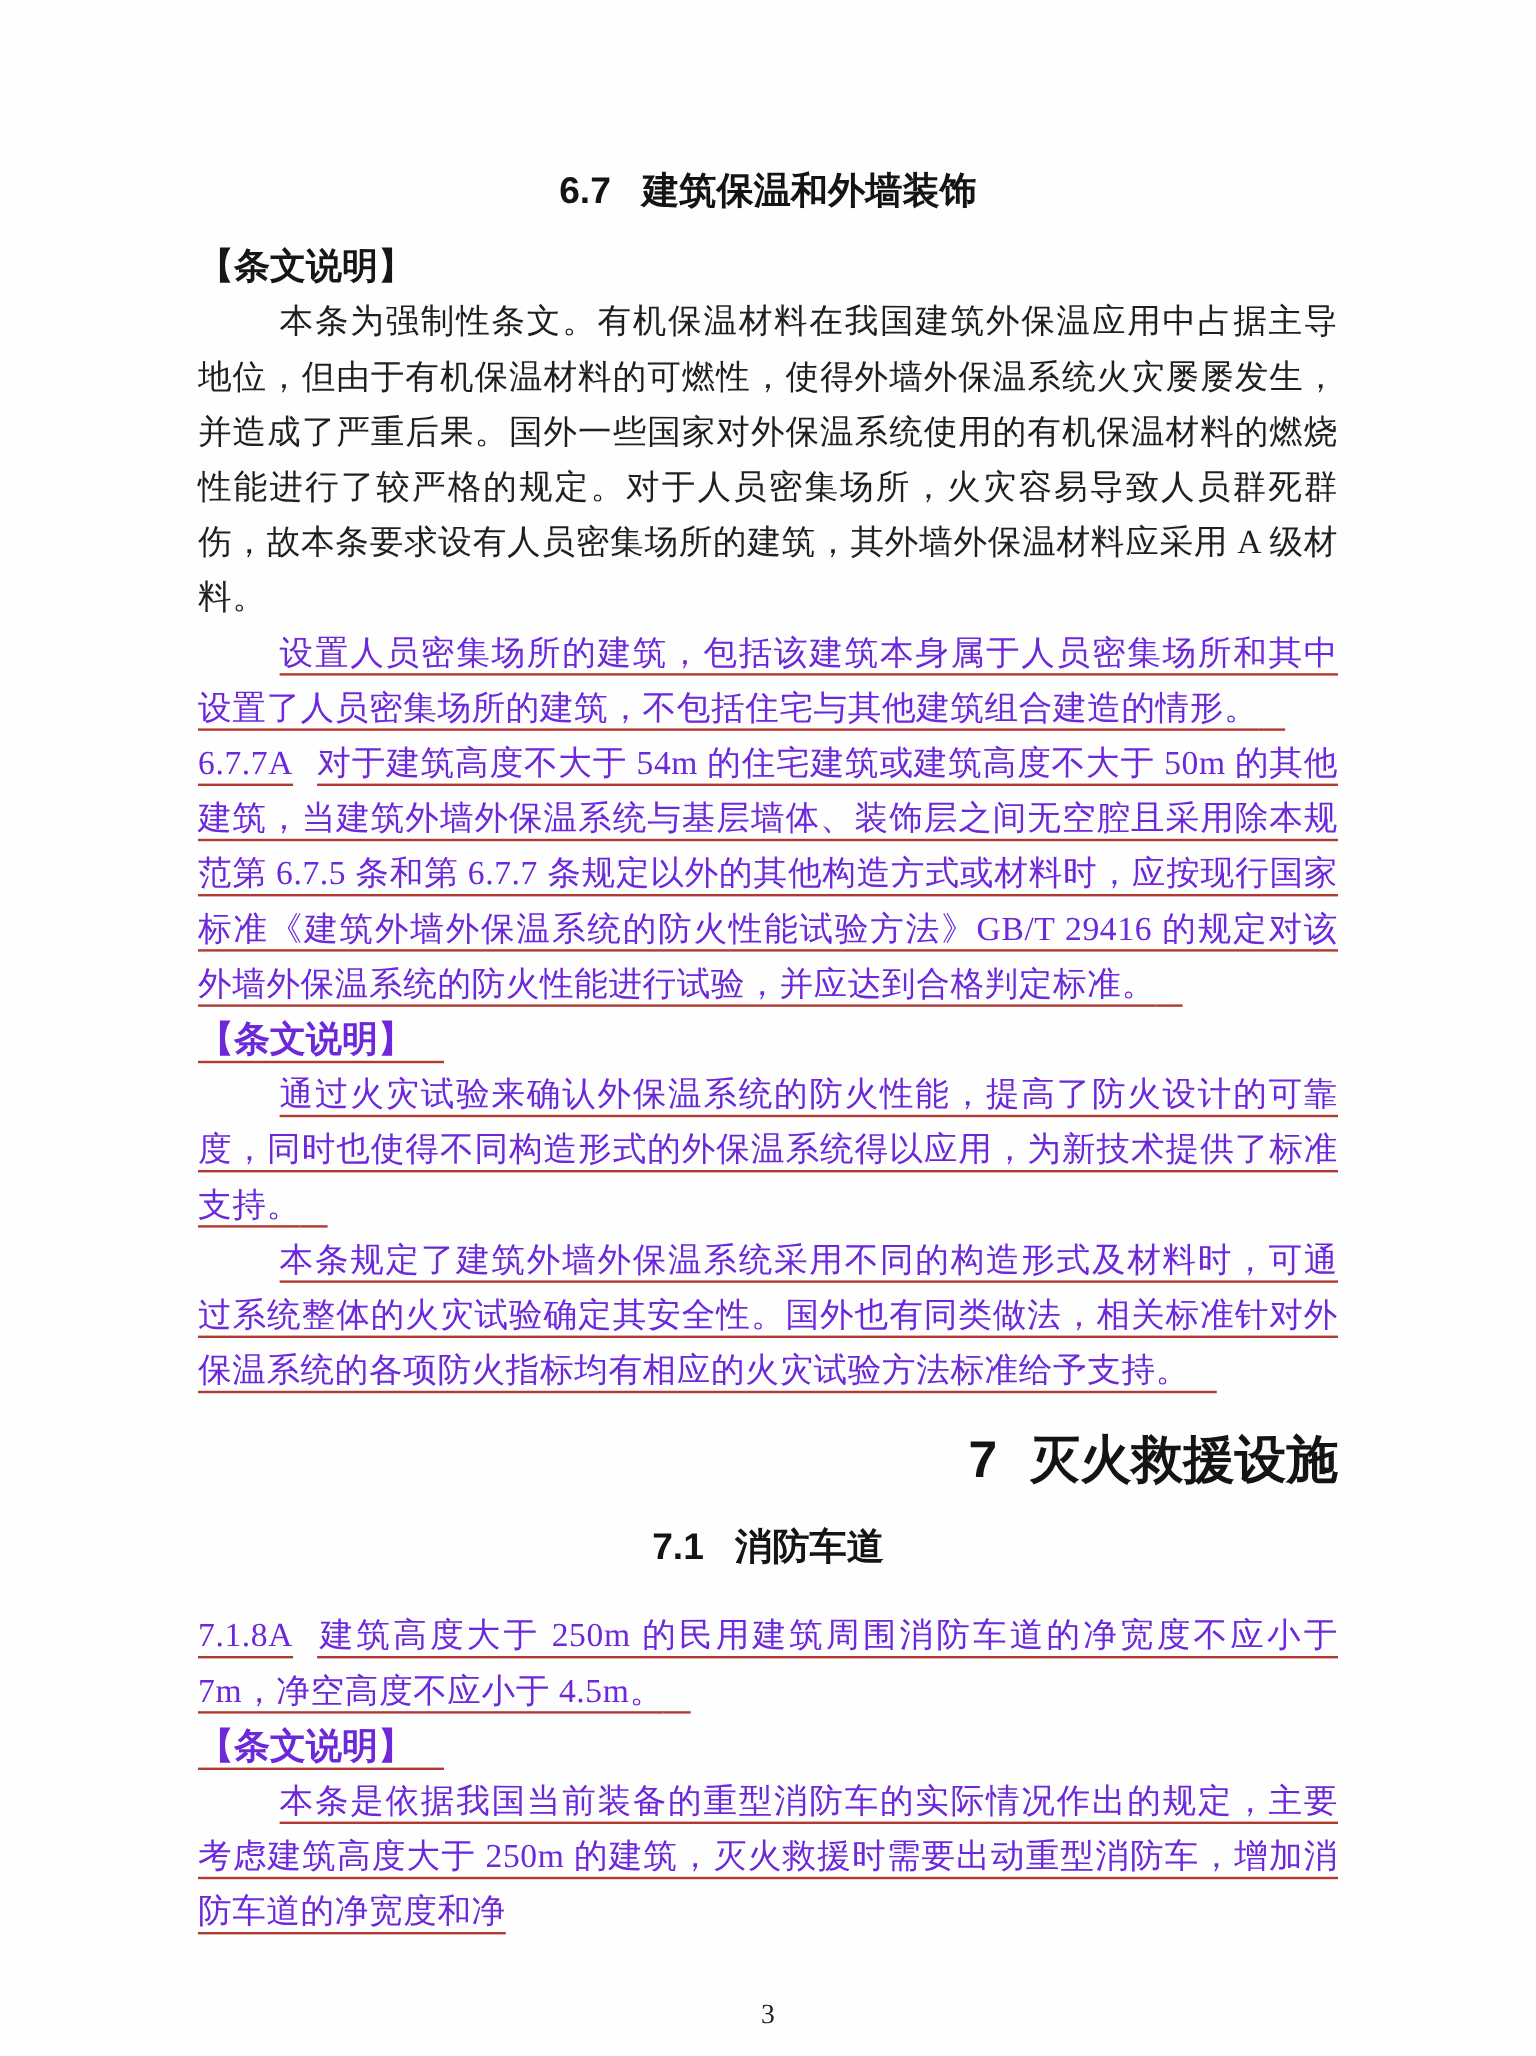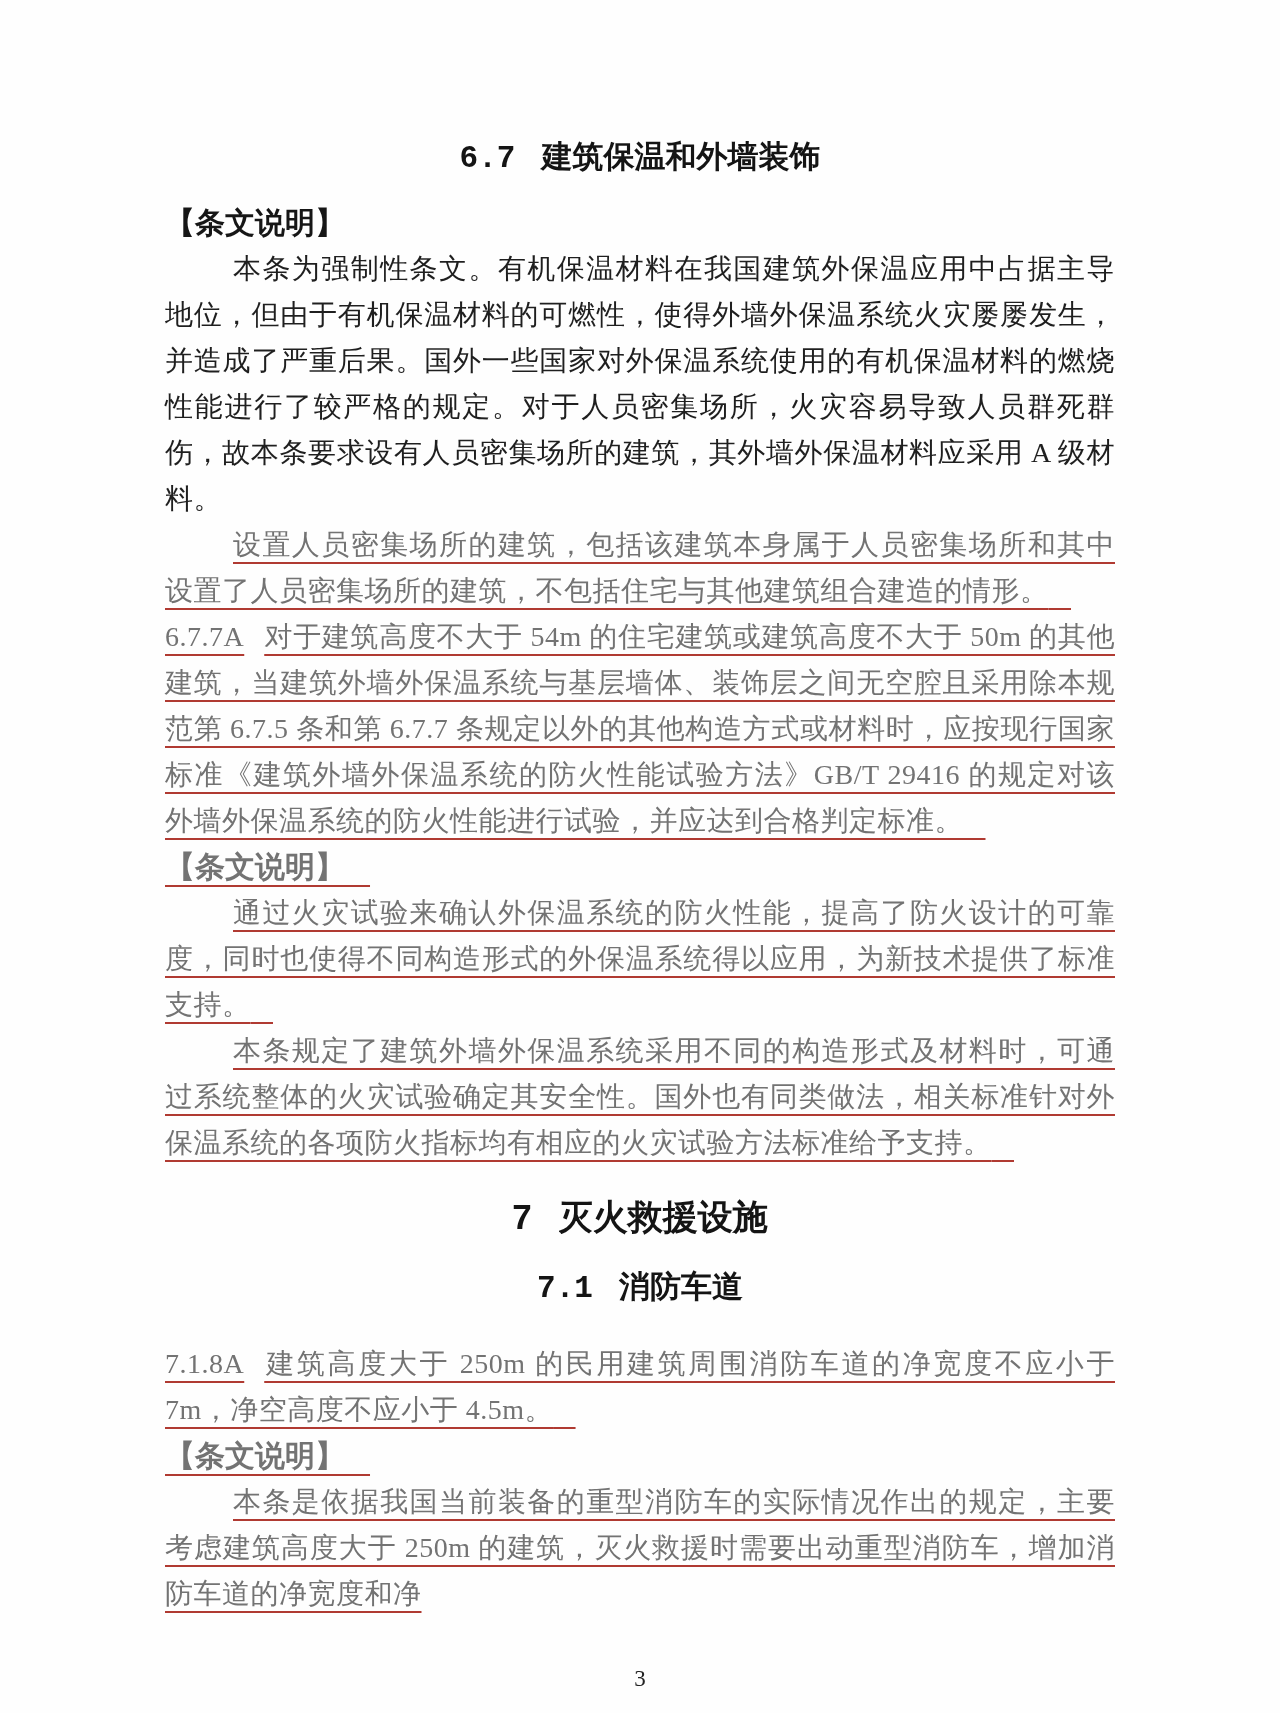--- a/index.html
+++ b/index.html
@@ -11,32 +11,32 @@
     background: #fefefe;
     box-sizing: border-box;
     padding: 140px 165px 0 165px;
     overflow: hidden;
     font-family: "Liberation Serif", "DejaVu Serif", serif;
     color: #1f1f1f;
   }
   
   .h-section {
     text-align: center;
-    font-family: Liberation Mono, monospace;
+    font-family: Liberation Sans, sans-serif;
     font-weight: bold;
     font-size: 31px;
     line-height: 37px;
     color: #141414;
     margin: 0 0 23px 0;
   }
   .h-chapter {
-    text-align: center;
+    text-align: right;
     font-family: "Liberation Sans", "DejaVu Sans", sans-serif;
     font-weight: bold;
-    font-size: 35px;
+    font-size: 43px;
     line-height: 42px;
     color: #141414;
     margin: 30px 0 0 0;
   }
   .h-sub71 { margin-top: 32px; margin-bottom: 0; }
   .hnum { margin-right: 26px; }
   
   .txt {
     font-size: 28px;
     line-height: 46px;
@@ -53,21 +53,21 @@
   }
   .label {
     font-family: "Liberation Sans", "DejaVu Sans", sans-serif;
     font-weight: bold;
     font-size: 30px;
     line-height: 46px;
     margin: 0;
     color: #161616;
   }
   .indent { text-indent: 68px; }
-  .red { color: #737373; }
+  .red { color: #6d28d9; }
   .u {
     text-decoration: underline;
     text-decoration-color: #b03a32;
     text-decoration-thickness: 1.5px;
     text-underline-offset: 8px;
   }
   .ext::after { content: "\00a0\00a0\00a0"; }
   .mt-clause { margin-top: 34px; }
   .pagenum {
     position: absolute;

